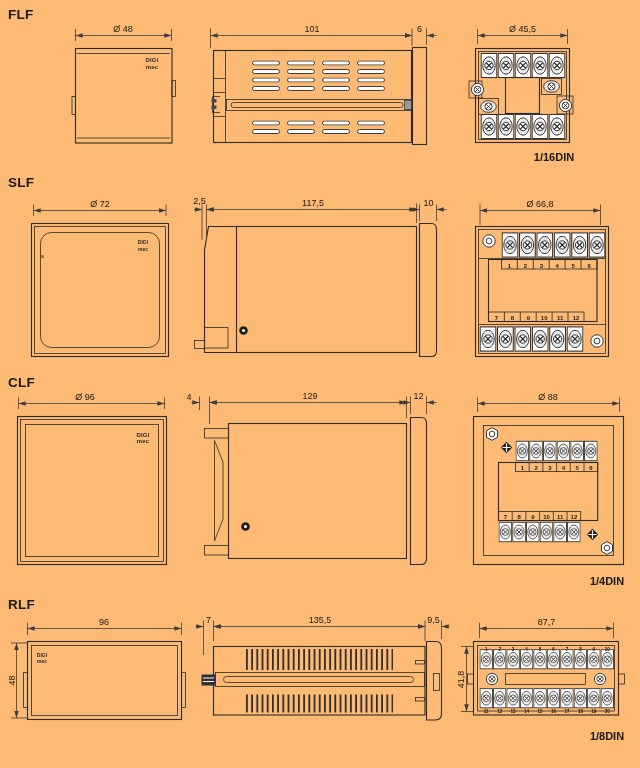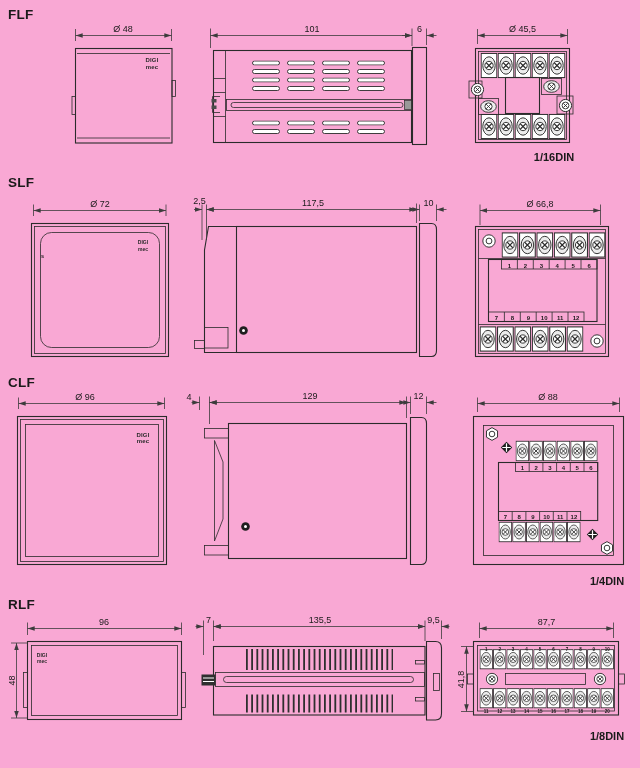--- a/index.html
+++ b/index.html
@@ -1,16 +1,16 @@
 <!DOCTYPE html>
 <html><head>
 <meta charset="utf-8">
 <style>
   html,body{margin:0;padding:0;background:#ffffff;}
-  #sheet{position:relative;width:640px;height:768px;background:#f9a8d4;overflow:hidden;}
+  #sheet{position:relative;width:640px;height:768px;background:#fdba74;overflow:hidden;}
   svg{position:absolute;left:0;top:0;}
   svg text{font-family:"Liberation Sans",sans-serif;fill:#1a1a1a;}
   .ln{fill:none;stroke:#2b2b2b;stroke-width:1.1;}
   .lt{fill:none;stroke:#2b2b2b;stroke-width:0.8;}
   .dm{fill:none;stroke:#3c3c3c;stroke-width:0.8;}
   .dimtxt{font-size:9px;text-anchor:middle;}
   .rowlbl{font-size:13.5px;font-weight:bold;letter-spacing:0.3px;}
   .din{font-size:11px;font-weight:bold;text-anchor:middle;}
   .logo{font-size:6px;font-weight:bold;text-anchor:middle;fill:#2b2b2b;letter-spacing:0.2px;}
   .logoSm{font-size:5px;font-weight:bold;text-anchor:middle;fill:#2b2b2b;}

